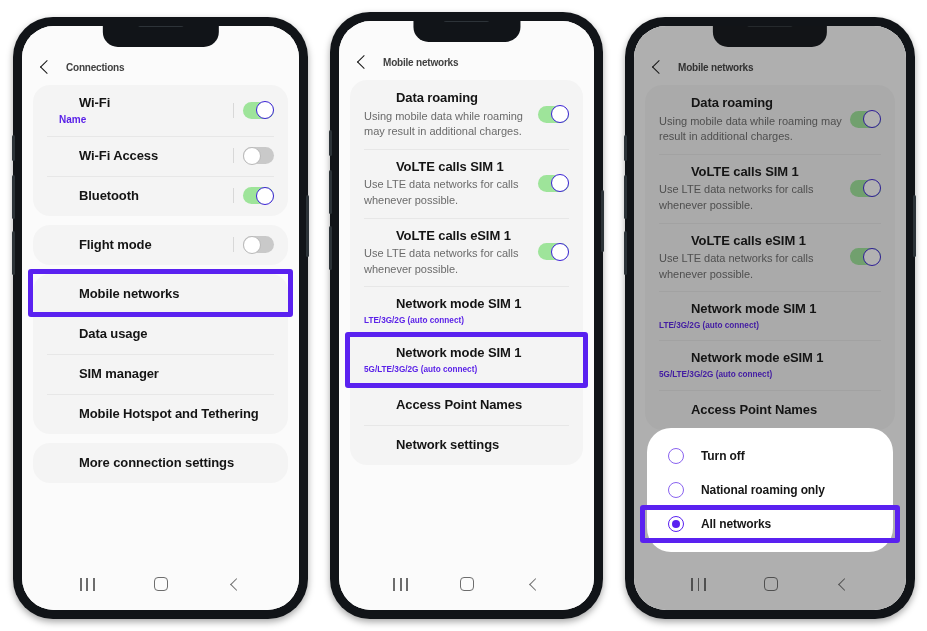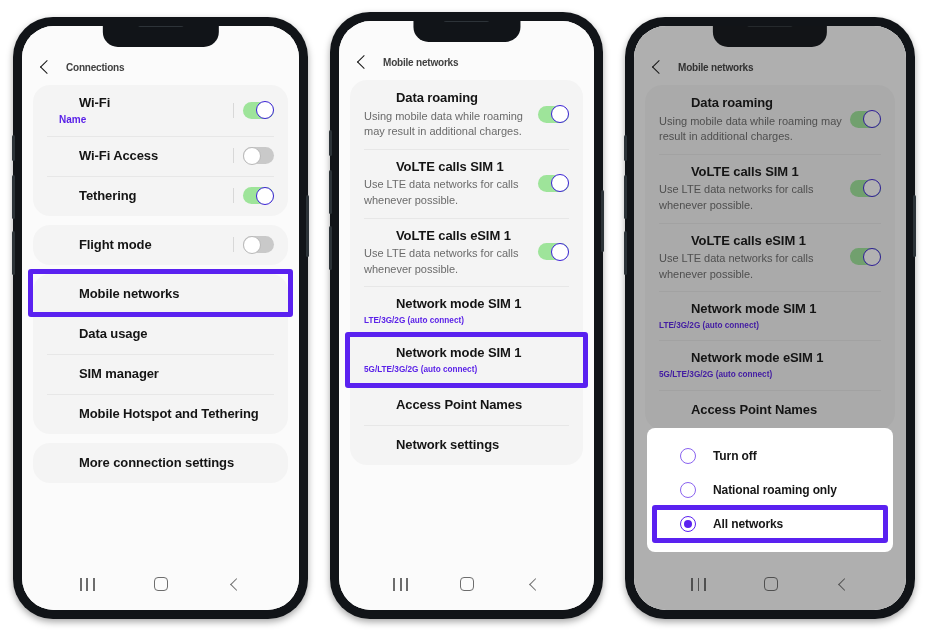--- a/index.html
+++ b/index.html
@@ -212,22 +212,22 @@
     background: rgba(20,20,20,0.33);
     z-index: 7;
   }
 
   
   .dialog {
     position: absolute;
     left: 13px; right: 13px;
     bottom: 58px;
     background: #ffffff;
-    border-radius: 8px;
-    padding: 11px 12px;
+    border-radius: 24px;
+    padding: 11px 0;
     z-index: 8;
   }
   .opt {
     display: flex; align-items: center;
     gap: 17px;
     padding: 9px 0 9px 21px;
     position: relative;
   }
   .radio {
     width: 16px; height: 16px;
@@ -293,21 +293,21 @@
               </div>
               <div class="toggle-wrap">
                 <span class="tdiv"></span>
                 <span class="toggle off">
                     <span class="knob"></span>
                   </span>
               </div>
             </div>
             <div class="row">
               <div class="row-text">
-                <div class="row-title">Tethering</div>
+                <div class="row-title">Bluetooth</div>
               </div>
               <div class="toggle-wrap">
                 <span class="tdiv"></span>
                 <span class="toggle on">
                     <span class="knob"></span>
                   </span>
               </div>
             </div>
           </div>
 

